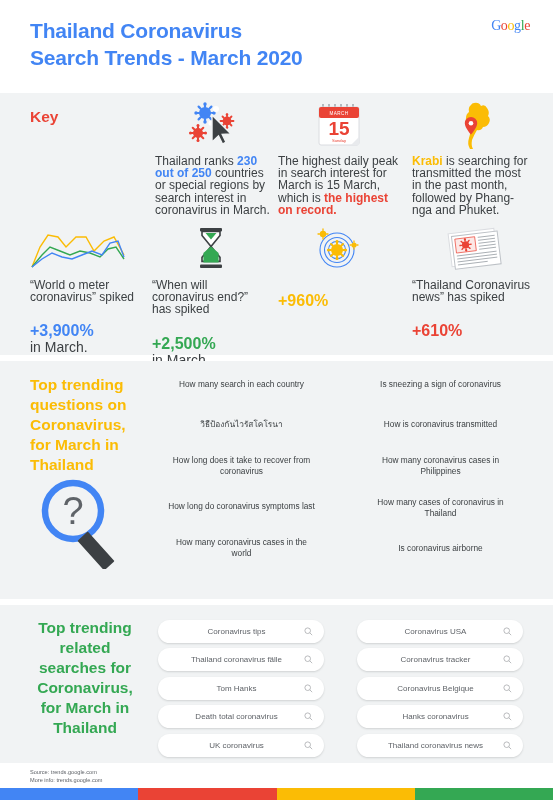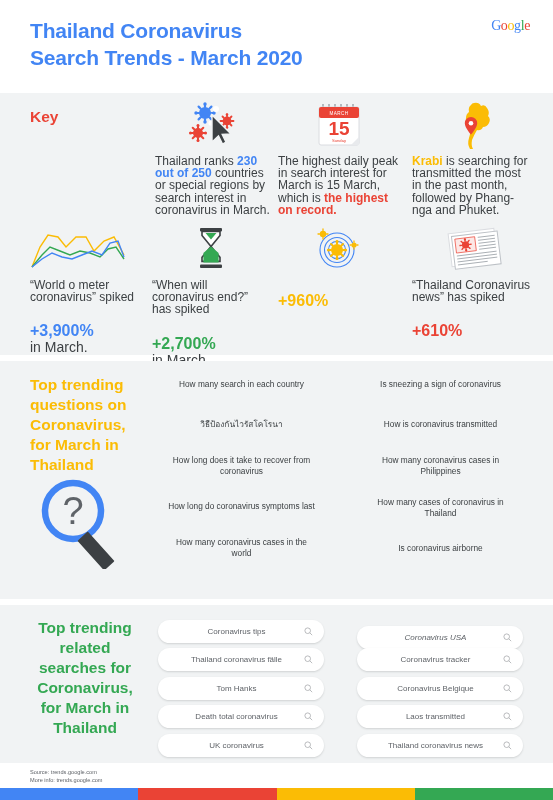--- a/index.html
+++ b/index.html
@@ -234,21 +234,21 @@
       <div class="icon icon-center">
         <svg width="46" height="46" viewBox="0 0 46 46">
           <rect x="12" y="3" width="22" height="3.4" rx="1" fill="#3c4043"></rect>
           <rect x="12" y="39.6" width="22" height="3.4" rx="1" fill="#3c4043"></rect>
           <path d="M14 6.4 h18 v4 l-9 11 l9 11 v4 h-18 v-4 l9 -11 l-9 -11 z" fill="#fff" stroke="#3c4043" stroke-width="1.6"></path>
           <path d="M15.4 28 l7.6 -6.6 l7.6 6.6 v9.6 h-15.2 z" fill="#34a853"></path>
           <path d="M17.5 8 h11 l-5.5 6.6 z" fill="#34a853"></path>
         </svg>
       </div>
       <div class="txt">“When will coronavirus end?” has spiked</div>
-      <div class="stat green">+2,700%</div>
+      <div class="stat green">+2,500%</div>
       <div class="small-line">in March.</div>
     </div>
 
     <div class="ki" id="ki5">
       <div class="icon icon-center">
         <svg width="52" height="46" viewBox="0 0 52 46">
           <circle cx="26" cy="25" r="17" fill="none" stroke="#4285f4" stroke-width="1.1"></circle>
           <circle cx="26" cy="25" r="12.5" fill="none" stroke="#4285f4" stroke-width="1.1"></circle>
           <circle cx="26" cy="25" r="8.6" fill="none" stroke="#4285f4" stroke-width="1.1"></circle>
           <g fill="#fbbc05">
@@ -389,21 +389,21 @@
       <div class="spill col-l" style="top:129px;">
         <span class="lbl">UK coronavirus</span>
         <svg class="mag" viewBox="0 0 16 16">
             <circle cx="6.6" cy="6.6" r="5" fill="none" stroke="#5f6368" stroke-width="1.4"></circle>
             <line x1="10.3" y1="10.3" x2="14.5" y2="14.5" stroke="#5f6368" stroke-width="1.4"></line>
           </svg>
       </div>
     </div>
 
     <div>
-      <div class="spill col-r" style="top:21px;font-style:italic;">
+      <div class="spill col-r" style="top:15px;">
         <span class="lbl">Coronavirus USA</span>
         <svg class="mag" viewBox="0 0 16 16">
             <circle cx="6.6" cy="6.6" r="5" fill="none" stroke="#5f6368" stroke-width="1.4"></circle>
             <line x1="10.3" y1="10.3" x2="14.5" y2="14.5" stroke="#5f6368" stroke-width="1.4"></line>
           </svg>
       </div>
       <div class="spill col-r" style="top:43px;">
         <span class="lbl">Coronavirus tracker</span>
         <svg class="mag" viewBox="0 0 16 16">
             <circle cx="6.6" cy="6.6" r="5" fill="none" stroke="#5f6368" stroke-width="1.4"></circle>
@@ -411,21 +411,21 @@
           </svg>
       </div>
       <div class="spill col-r" style="top:72px;">
         <span class="lbl">Coronavirus Belgique</span>
         <svg class="mag" viewBox="0 0 16 16">
             <circle cx="6.6" cy="6.6" r="5" fill="none" stroke="#5f6368" stroke-width="1.4"></circle>
             <line x1="10.3" y1="10.3" x2="14.5" y2="14.5" stroke="#5f6368" stroke-width="1.4"></line>
           </svg>
       </div>
       <div class="spill col-r" style="top:100px;">
-        <span class="lbl">Laos transmitted</span>
+        <span class="lbl">Hanks coronavirus</span>
         <svg class="mag" viewBox="0 0 16 16">
             <circle cx="6.6" cy="6.6" r="5" fill="none" stroke="#5f6368" stroke-width="1.4"></circle>
             <line x1="10.3" y1="10.3" x2="14.5" y2="14.5" stroke="#5f6368" stroke-width="1.4"></line>
           </svg>
       </div>
       <div class="spill col-r" style="top:129px;">
         <span class="lbl">Thailand coronavirus news</span>
         <svg class="mag" viewBox="0 0 16 16">
             <circle cx="6.6" cy="6.6" r="5" fill="none" stroke="#5f6368" stroke-width="1.4"></circle>
             <line x1="10.3" y1="10.3" x2="14.5" y2="14.5" stroke="#5f6368" stroke-width="1.4"></line>

